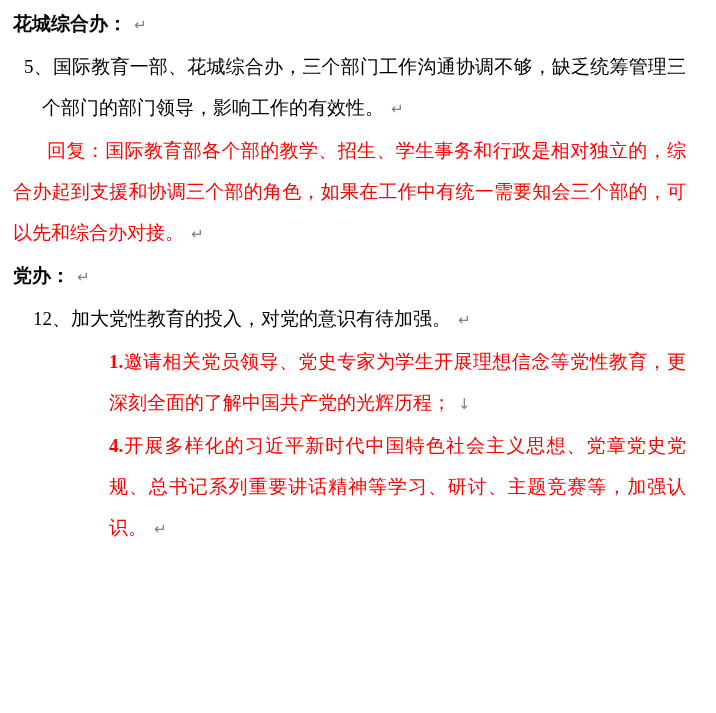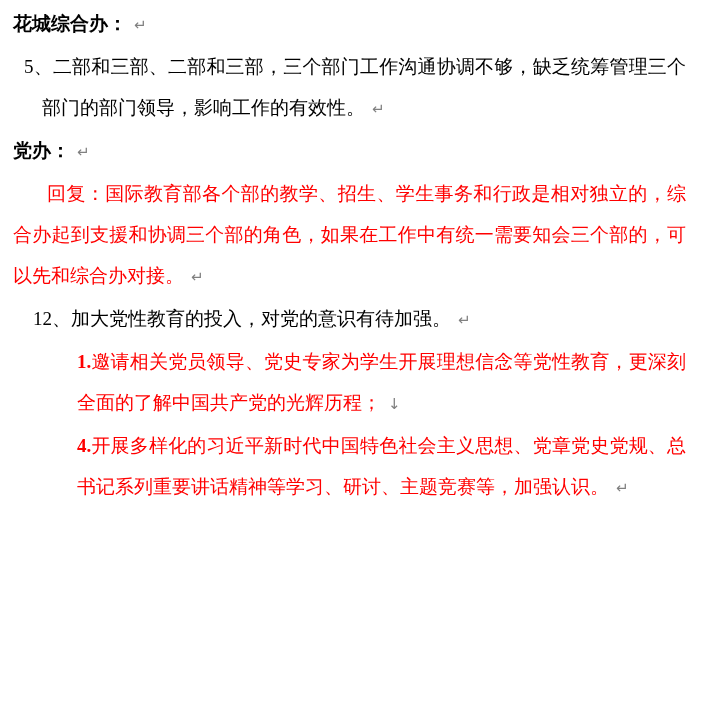--- a/index.html
+++ b/index.html
@@ -29,42 +29,42 @@
   .para.red { color: #ff0000; }
   
   .para.issue-11 { margin-left: 29px; text-indent: -18px; }
   
   .para.reply-11 { text-indent: 34px; }
   
   .para.issue-12 { text-indent: 20px; text-align: left; }
   
   .para.reply-12 { text-indent: 27px; text-align: left; }
   
-  .para.num-item { margin-left: 64px; }
+  .para.num-item { margin-left: 96px; }
   .para.num-item .list-number { font-weight: bold; }
   .mark {
     color: #808080;
     font-family: "DejaVu Sans", sans-serif;
     font-size: 15px;
     font-weight: normal;
     padding-left: 7px;
   }
 </style>
 </head>
 <body>
 
 <div class="page">
 
   <p class="para heading"><span>花城综合办：</span><span class="mark">↵</span></p>
 
-  <p class="para issue-11"><span class="list-number">5、</span><span>二部和三部、二部和三部，三个部门工作沟通协调不够，缺乏统筹管理三个部门的部门领导，影响工作的有效性。</span><span class="mark">↵</span></p>
+  <p class="para issue-11"><span class="list-number">5、</span><span>国际教育一部、花城综合办，三个部门工作沟通协调不够，缺乏统筹管理三个部门的部门领导，影响工作的有效性。</span><span class="mark">↵</span></p>
+
+  <p class="para red reply-11"><span>回复：国际教育部各个部的教学、招生、学生事务和行政是相对独立的，综合办起到支援和协调三个部的角色，如果在工作中有统一需要知会三个部的，可以先和综合办对接。</span><span class="mark">↵</span></p>
 
   <p class="para heading"><span>党办：</span><span class="mark">↵</span></p>
-
-  <p class="para red reply-11"><span>回复：国际教育部各个部的教学、招生、学生事务和行政是相对独立的，综合办起到支援和协调三个部的角色，如果在工作中有统一需要知会三个部的，可以先和综合办对接。</span><span class="mark">↵</span></p>
 
   <p class="para issue-12"><span class="list-number">12、</span><span>加大党性教育的投入，对党的意识有待加强。</span><span class="mark">↵</span></p>
 
 
   <p class="para red num-item"><span class="list-number">1.</span><span>邀请相关党员领导、党史专家为学生开展理想信念等党性教育，更深刻全面的了解中国共产党的光辉历程；</span><span class="mark">↓</span></p>
 
 
 
   <p class="para red num-item"><span class="list-number">4.</span><span>开展多样化的习近平新时代中国特色社会主义思想、党章党史党规、总书记系列重要讲话精神等学习、研讨、主题竞赛等，加强认识。</span><span class="mark">↵</span></p>
 

